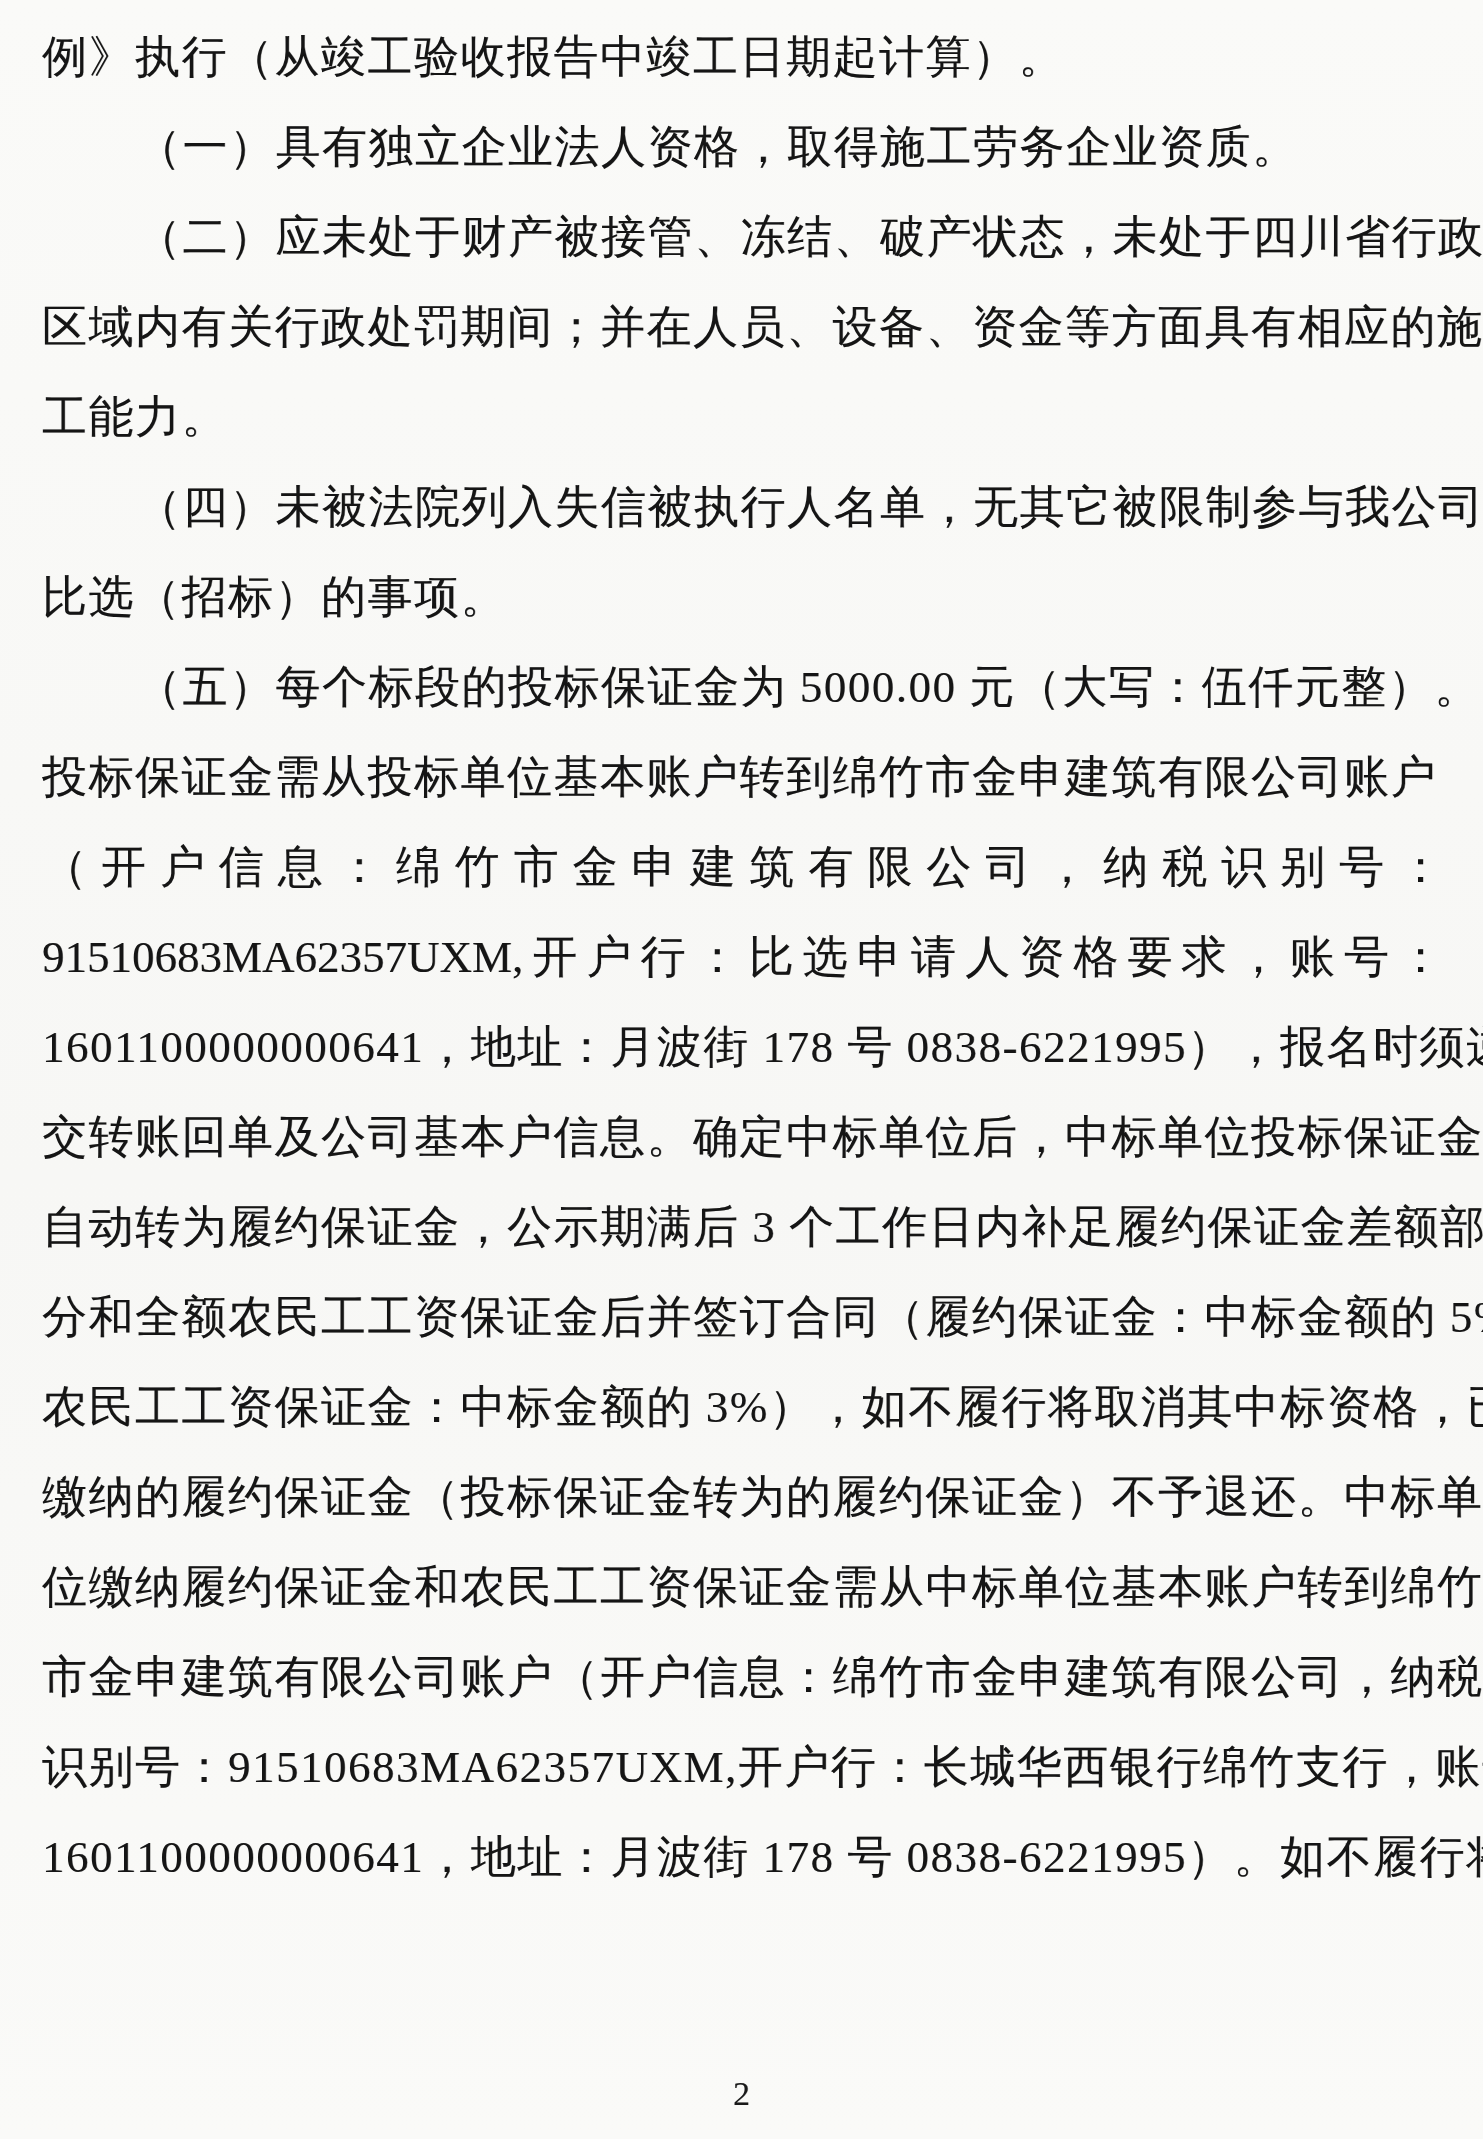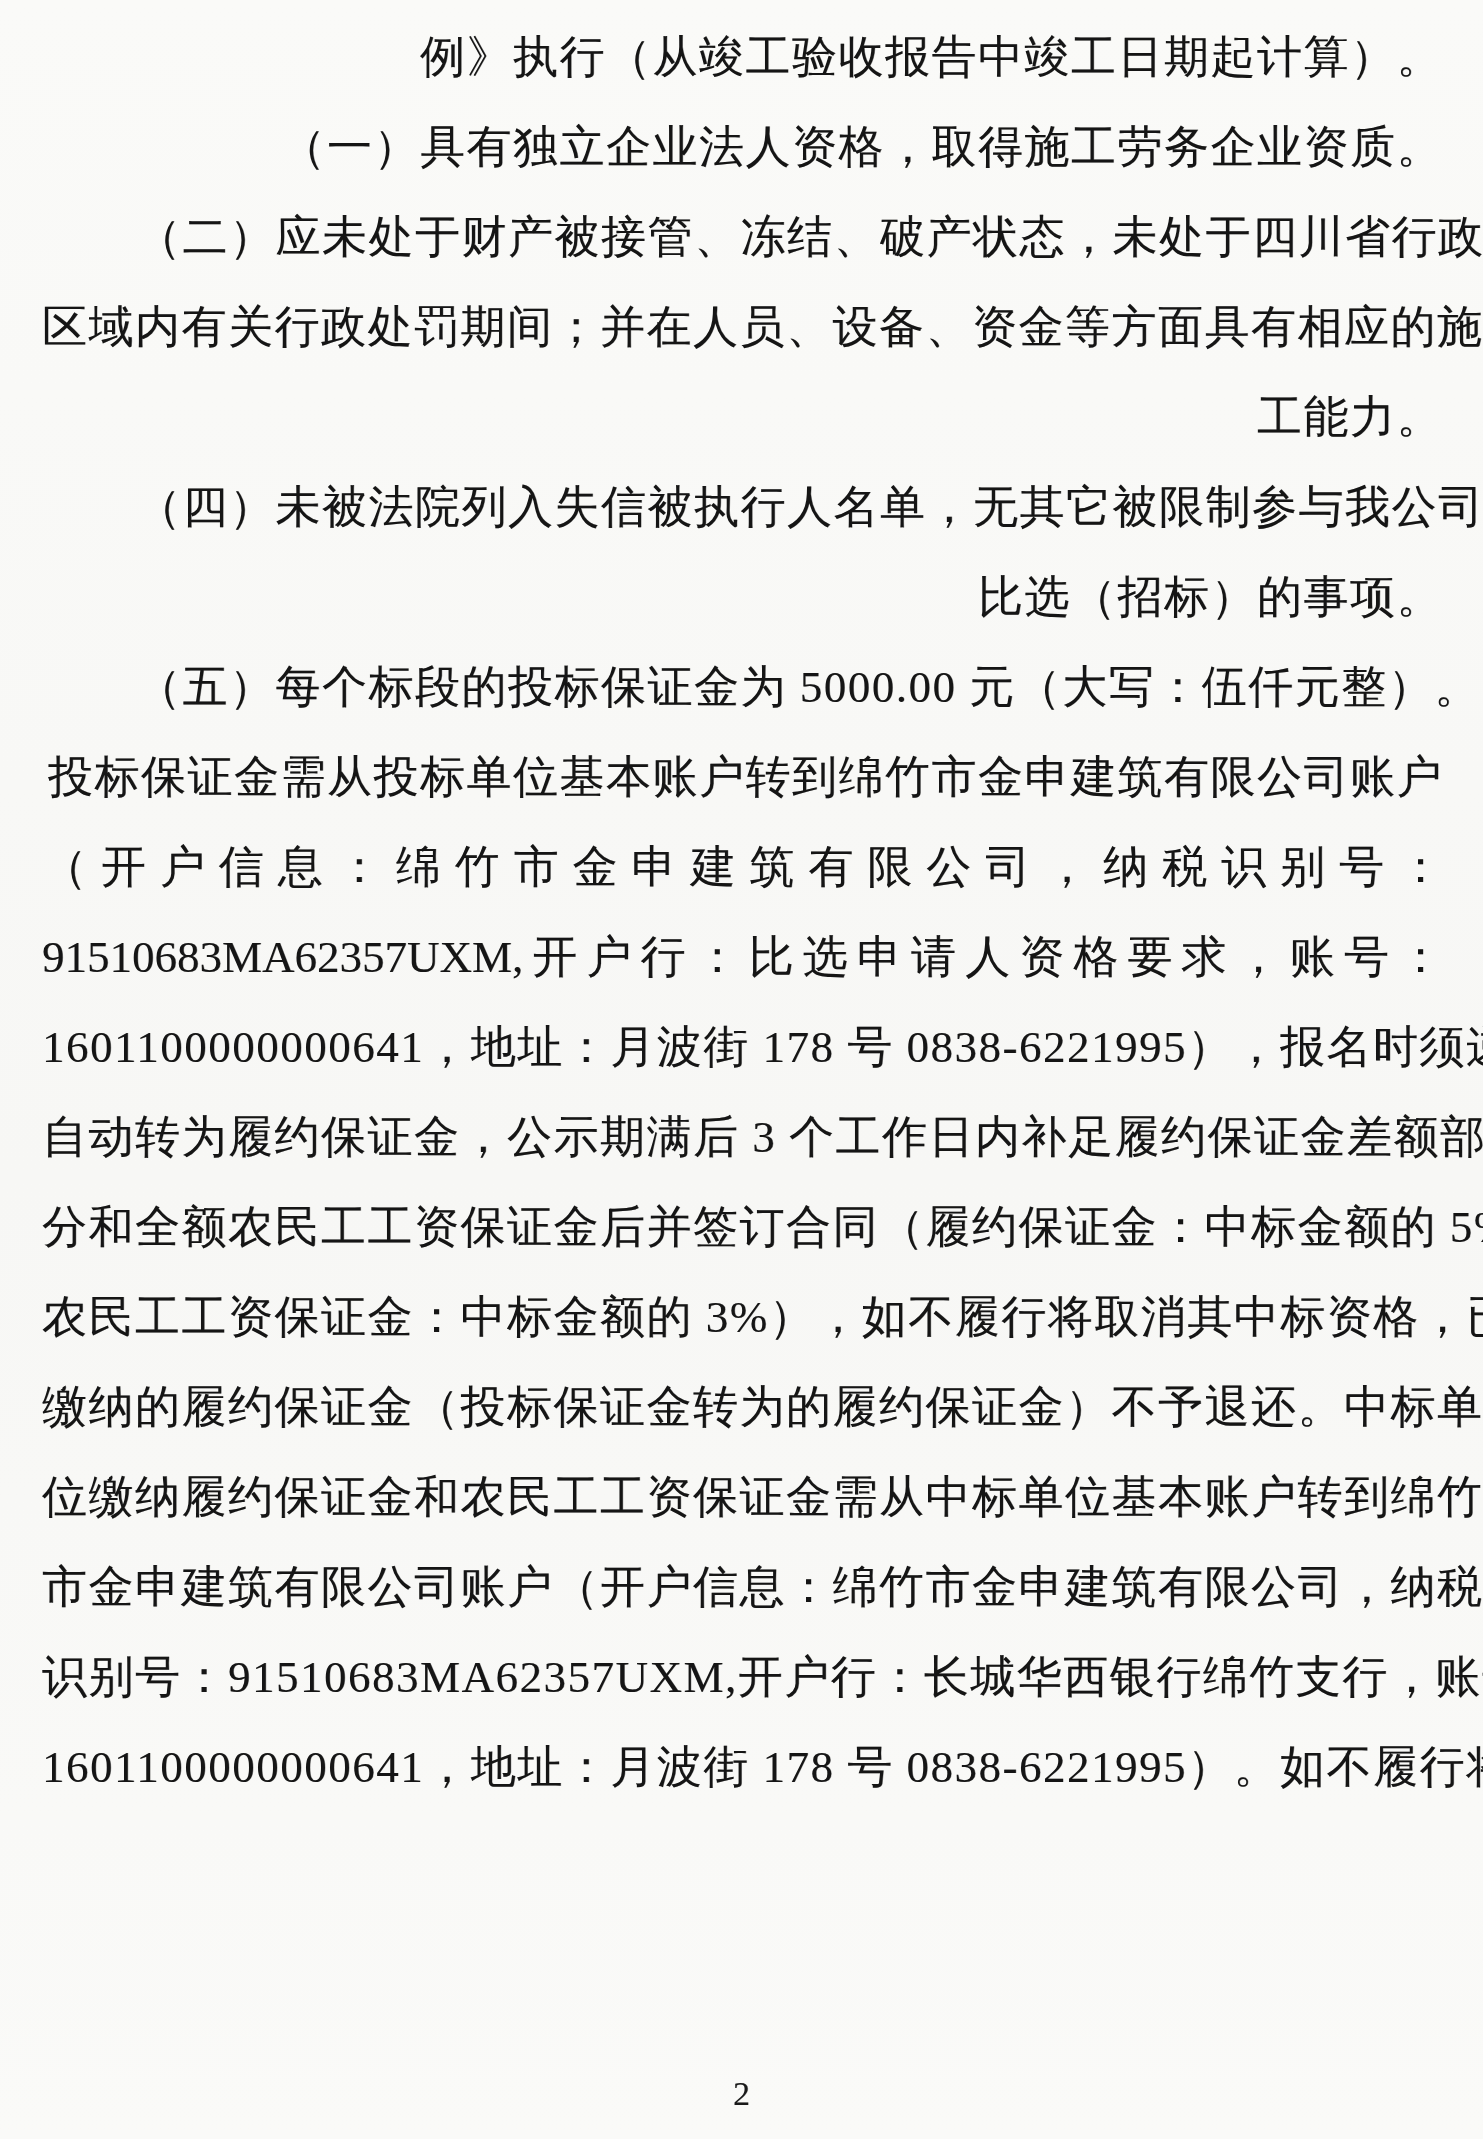--- a/index.html
+++ b/index.html
@@ -20,21 +20,20 @@
     left: 42px;
     right: 40px;
   }
   .line {
     height: 90px;
     line-height: 90px;
     font-size: 45px;
     letter-spacing: 1.5px;
     white-space: nowrap;
     text-shadow: 0.4px 0.4px 0.5px rgba(0,0,0,0.35);
-    text-align: right;
   }
   .indent { text-indent: 94px; }
   .bold { font-weight: bold; }
   .spread {
     white-space: normal;
     letter-spacing: 0;
     text-align: justify;
     text-align-last: justify;
   }
   .pagenum {
@@ -60,20 +59,21 @@
     <div class="line indent">（二）应未处于财产被接管、冻结、破产状态，未处于四川省行政</div>
     <div class="line">区域内有关行政处罚期间；并在人员、设备、资金等方面具有相应的施</div>
     <div class="line">工能力。</div>
     <div class="line indent">（四）未被法院列入失信被执行人名单，无其它被限制参与我公司</div>
     <div class="line">比选（招标）的事项。</div>
     <div class="line indent">（五）每个标段的投标保证金为 5000.00 元（大写：伍仟元整）。</div>
     <div class="line">投标保证金需从投标单位基本账户转到绵竹市金申建筑有限公司账户</div>
     <div class="line spread">（开户信息：绵竹市金申建筑有限公司，纳税识别号：</div>
     <div class="line spread">91510683MA62357UXM,开户行：比选申请人资格要求，账号：</div>
     <div class="line">1601100000000641，地址：月波街 178 号 0838-6221995），报名时须递</div>
+    <div class="line">交转账回单及公司基本户信息。确定中标单位后，中标单位投标保证金</div>
     <div class="line">自动转为履约保证金，公示期满后 3 个工作日内补足履约保证金差额部</div>
     <div class="line">分和全额农民工工资保证金后并签订合同（履约保证金：中标金额的 5%；</div>
     <div class="line">农民工工资保证金：中标金额的 3%），如不履行将取消其中标资格，已</div>
     <div class="line">缴纳的履约保证金（投标保证金转为的履约保证金）不予退还。中标单</div>
     <div class="line">位缴纳履约保证金和农民工工资保证金需从中标单位基本账户转到绵竹</div>
     <div class="line">市金申建筑有限公司账户（开户信息：绵竹市金申建筑有限公司，纳税</div>
     <div class="line">识别号：91510683MA62357UXM,开户行：长城华西银行绵竹支行，账号：</div>
     <div class="line">1601100000000641，地址：月波街 178 号 0838-6221995）。如不履行将</div>
   </div>
   <div class="pagenum">2</div>

